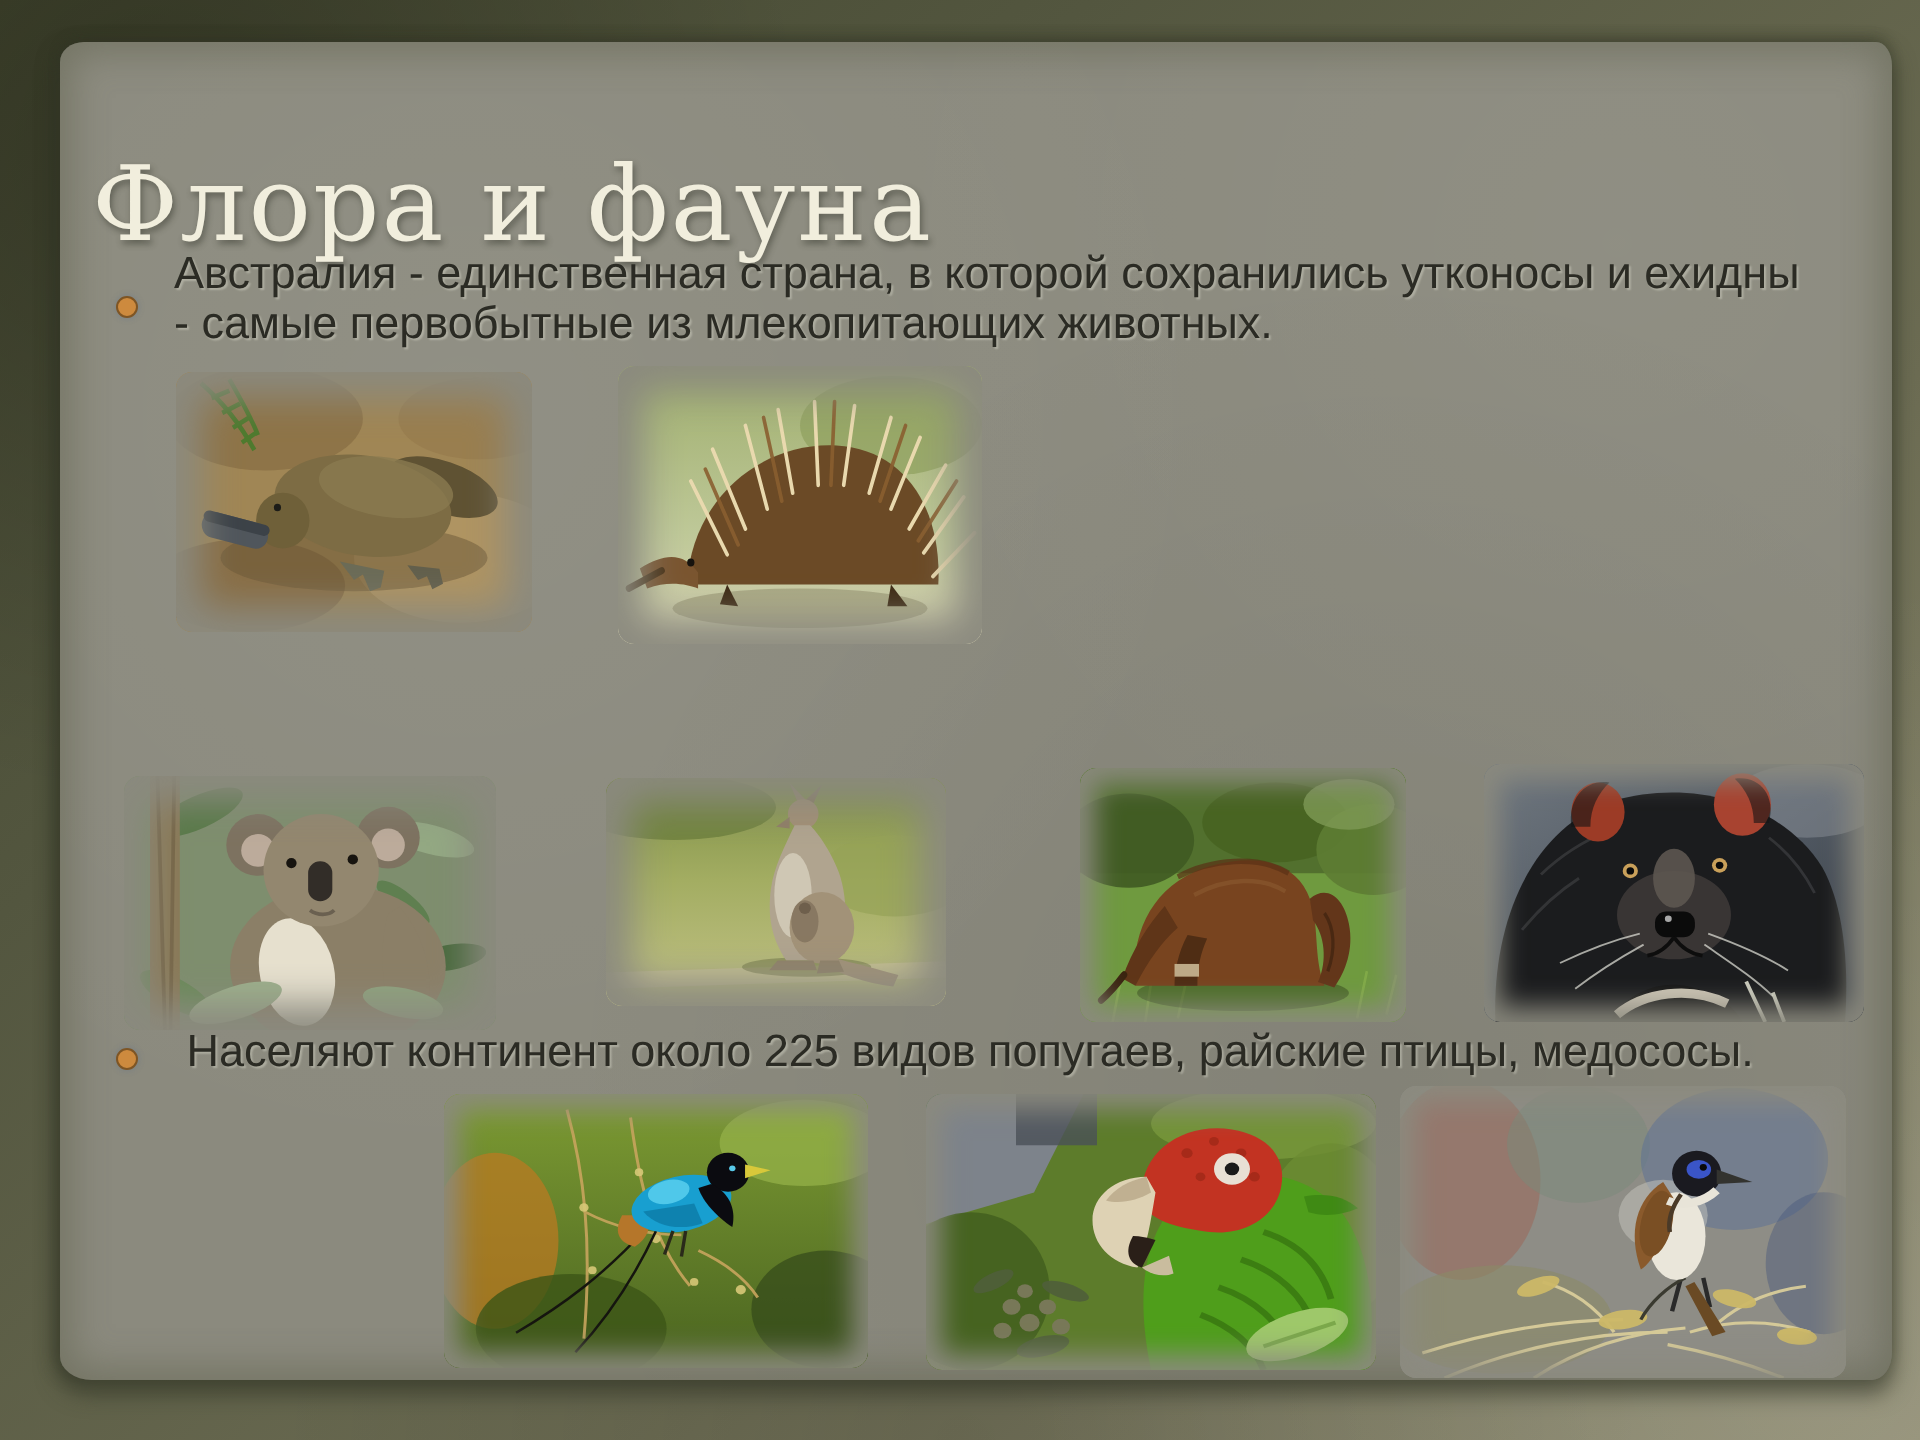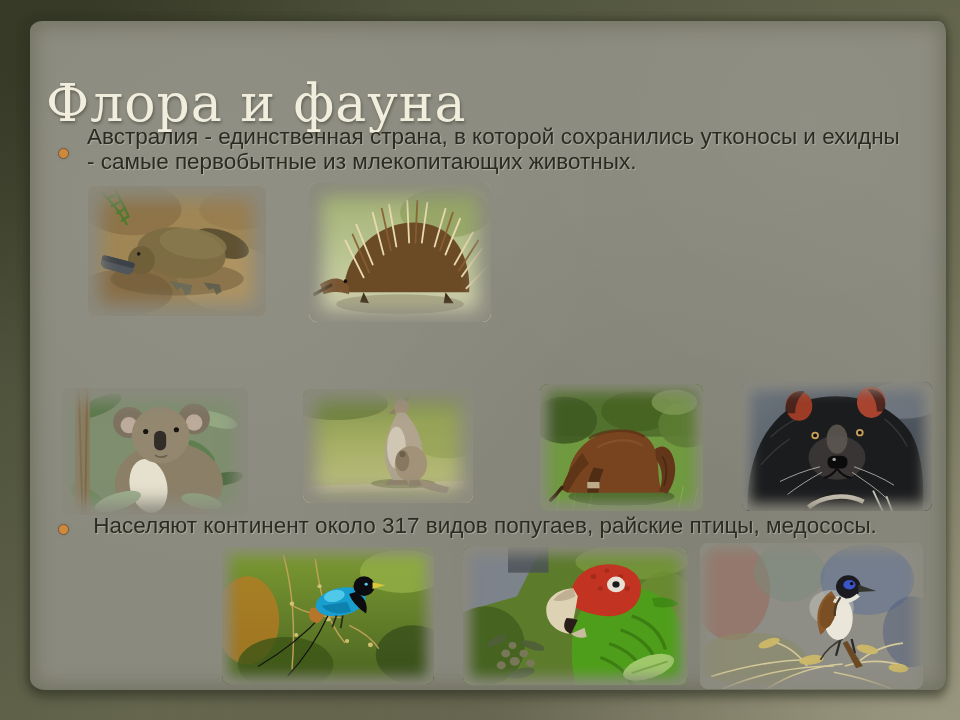--- a/index.html
+++ b/index.html
@@ -70,21 +70,21 @@
   <div class="content"></div>
 
   <h1 class="title">Флора и фауна</h1>
 
   <div class="bullet b1">
     <span class="marker"></span>
     <span class="bullet-text">Австралия - единственная страна, в которой сохранились утконосы и ехидны - самые первобытные из млекопитающих животных.</span>
   </div>
   <div class="bullet b3">
     <span class="marker"></span>
-    <span class="bullet-text"> Населяют континент около 317 видов попугаев, райские птицы, медососы.</span>
+    <span class="bullet-text"> Населяют континент около 225 видов попугаев, райские птицы, медососы.</span>
   </div>
 
   <figure class="photo platypus soft" aria-label="platypus-image">
     <svg viewBox="0 0 200 140" preserveAspectRatio="none" aria-hidden="true">
       <rect width="200" height="140" fill="#a08655"></rect>
       <ellipse cx="50" cy="25" rx="55" ry="28" fill="#8a6f45" opacity=".8"></ellipse>
       <ellipse cx="160" cy="100" rx="60" ry="35" fill="#b59a68" opacity=".7"></ellipse>
       <ellipse cx="40" cy="115" rx="55" ry="25" fill="#7a5f3a" opacity=".6"></ellipse>
       <ellipse cx="170" cy="25" rx="45" ry="22" fill="#977c4e" opacity=".8"></ellipse>
       <g stroke="#4e7a2e" stroke-width="2.5" fill="none">

